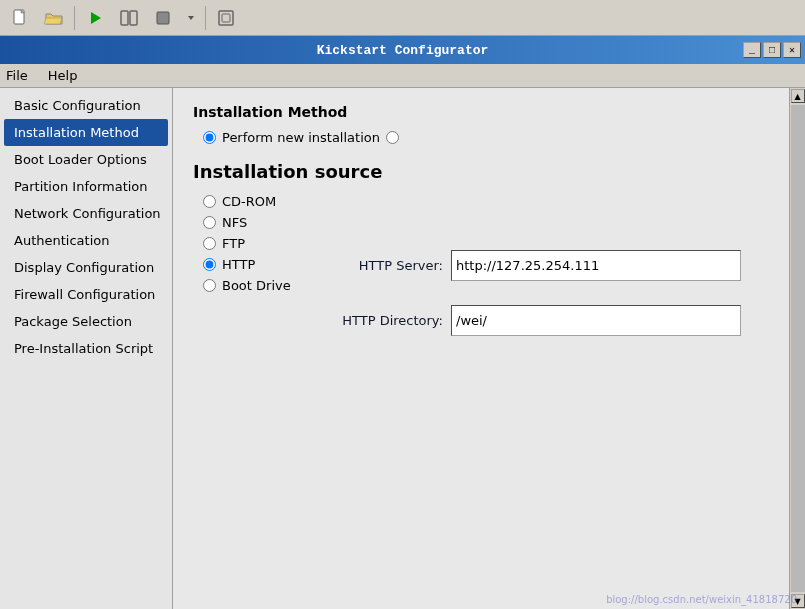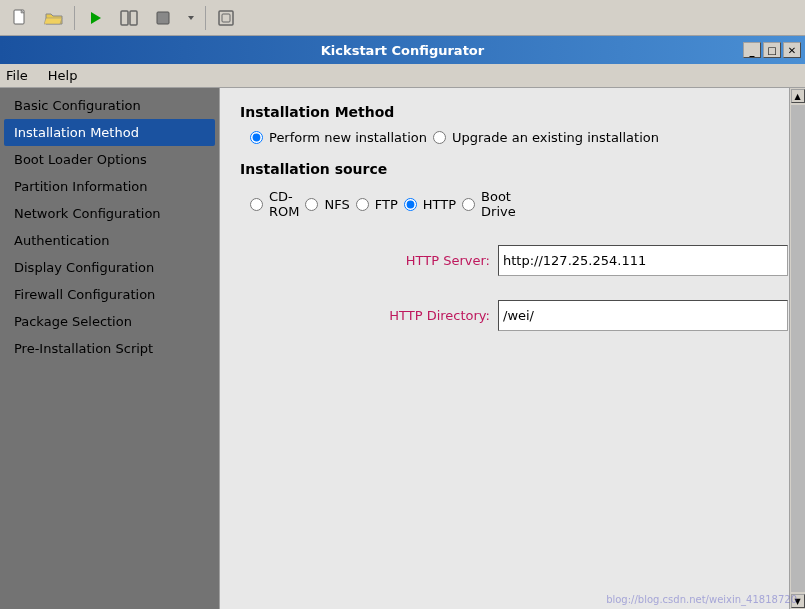--- a/index.html
+++ b/index.html
@@ -58,20 +58,21 @@
       color: white;
       text-align: left;
       padding: 4px;
       font-size: 13px;
       font-weight: bold;
       display: flex;
       align-items: center;
       justify-content: center;
       position: relative;
       min-height: 28px;
+      font-family: Liberation Mono, monospace;
     }
     .titlebar-buttons {
       position: absolute;
       right: 4px;
       display: flex;
       gap: 2px;
     }
     .titlebar-btn {
       width: 18px;
       height: 16px;
@@ -101,22 +102,22 @@
 
     
     .main-content {
       display: flex;
       flex: 1;
       overflow: hidden;
     }
 
     
     .sidebar {
-      width: 220px;
-      background: #737373;
+      width: 173px;
+      background: #e5e5e5;
       border-right: 1px solid #a0a0a0;
       padding: 4px;
       overflow-y: auto;
     }
     .sidebar-item {
       padding: 6px 10px;
       cursor: pointer;
       border-radius: 2px;
       color: #000;
       white-space: nowrap;
@@ -157,41 +158,41 @@
     .radio-item input[type="radio"] {
       margin: 0;
       cursor: pointer;
     }
 
     .source-section {
       margin-top: 8px;
     }
     .source-title {
       font-weight: bold;
-      font-size: 14px;
+      font-size: 18px;
       margin-bottom: 12px;
       color: #000;
     }
 
     .source-radios {
       display: flex;
-      flex-direction: row;
+      flex-direction: column;
       gap: 6px;
       margin-left: 10px;
     }
 
     .field-row {
       display: flex;
       align-items: center;
       gap: 8px;
     }
     .field-label {
       text-align: right;
       min-width: 110px;
-      color: #be185d;
+      color: #0f172a;
     }
     .field-input {
       width: 290px;
       height: 31px;
       border: 1px inset #a0a0a0;
       background: white;
       padding: 14px 4px;
       font-size: 13px;
       font-family: inherit;
     }
@@ -323,21 +324,20 @@
 
       <div class="section-title">Installation Method</div>
 
       <div class="radio-group">
         <label class="radio-item">
           <input type="radio" name="install_type" checked="" style="">
           <span>Perform new installation</span>
         </label>
         <label class="radio-item">
           <input type="radio" name="install_type" style="">
-          <span>Upgrade an existing installation</span>
         </label>
       </div>
 
       <div class="source-section">
         <div class="source-title">Installation source</div>
 
         <div style="display:flex; align-items:flex-start;">
 
           <div class="source-left">
             <div class="source-radios">

